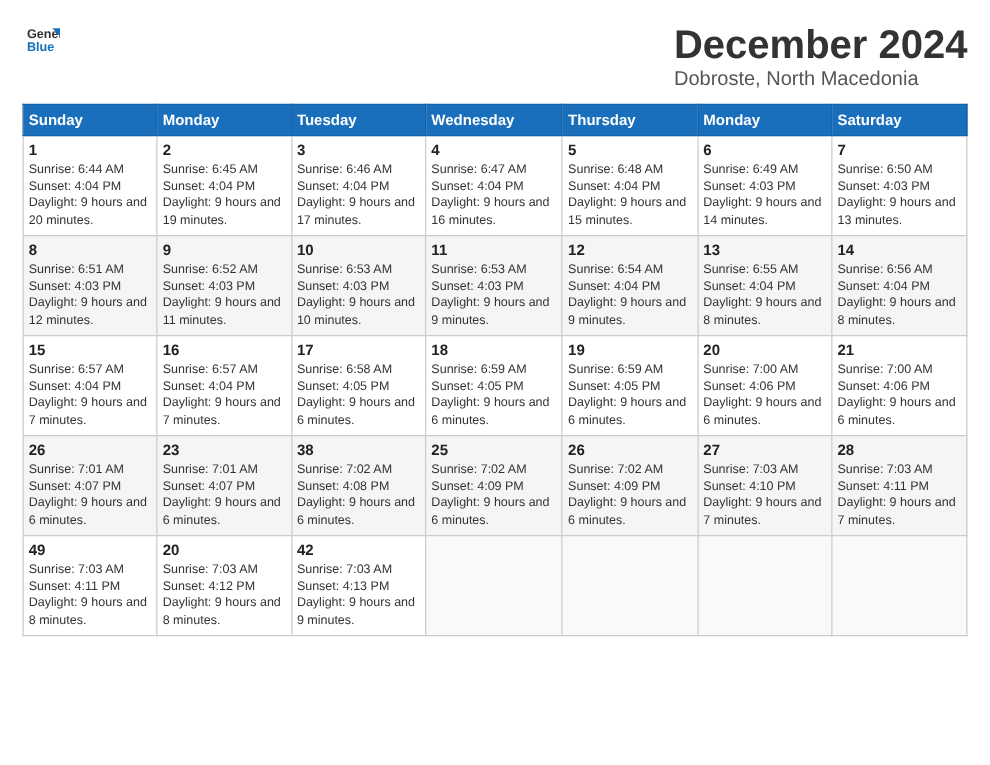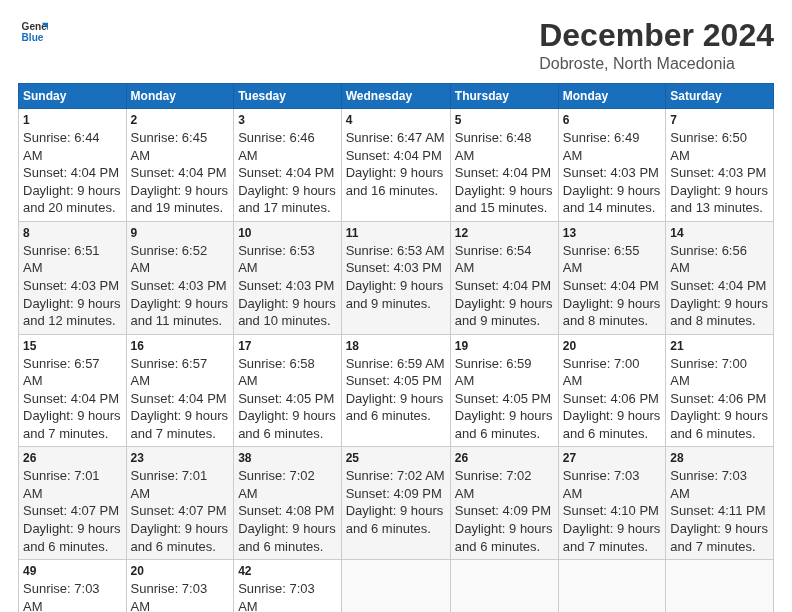--- a/index.html
+++ b/index.html
@@ -73,21 +73,21 @@
       background: #f5f5f5;
     }
     .day-num {
       font-size: 12px;
       font-weight: bold;
       color: #222;
       display: block;
       margin-bottom: 2px;
     }
     .day-info {
-      font-size: 13px;
+      font-size: 10px;
       color: #333;
       line-height: 1.35;
     }
     .empty-cell {
       background: #f9f9f9 !important;
     }
   </style>
 </head>
 <body>
 

